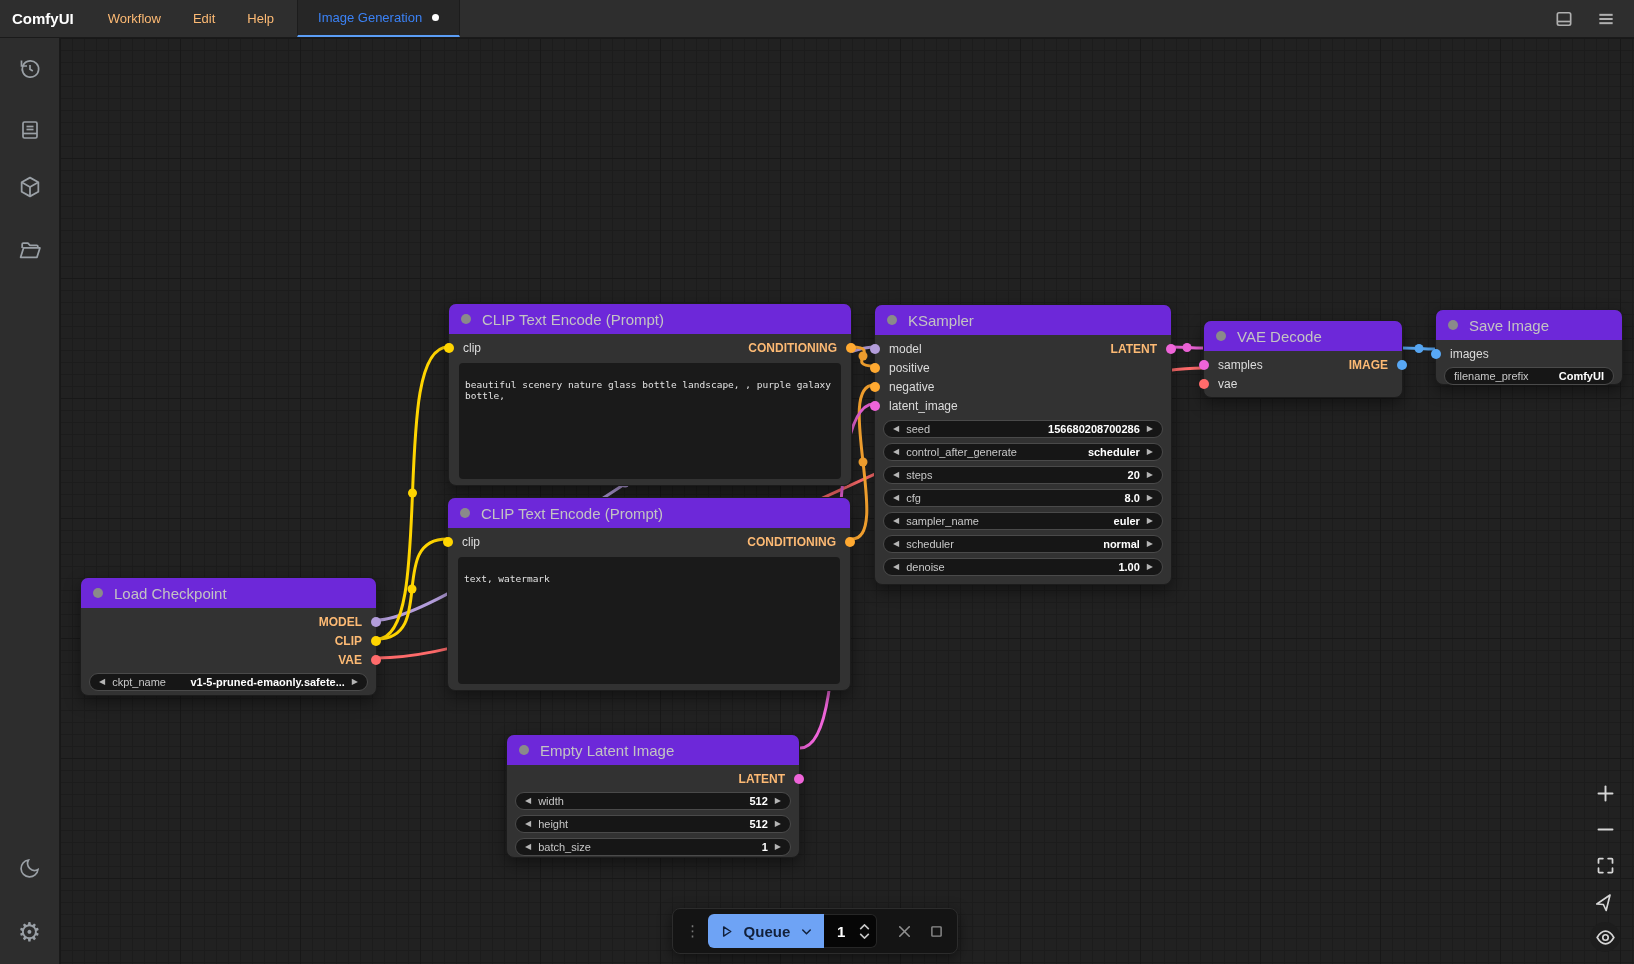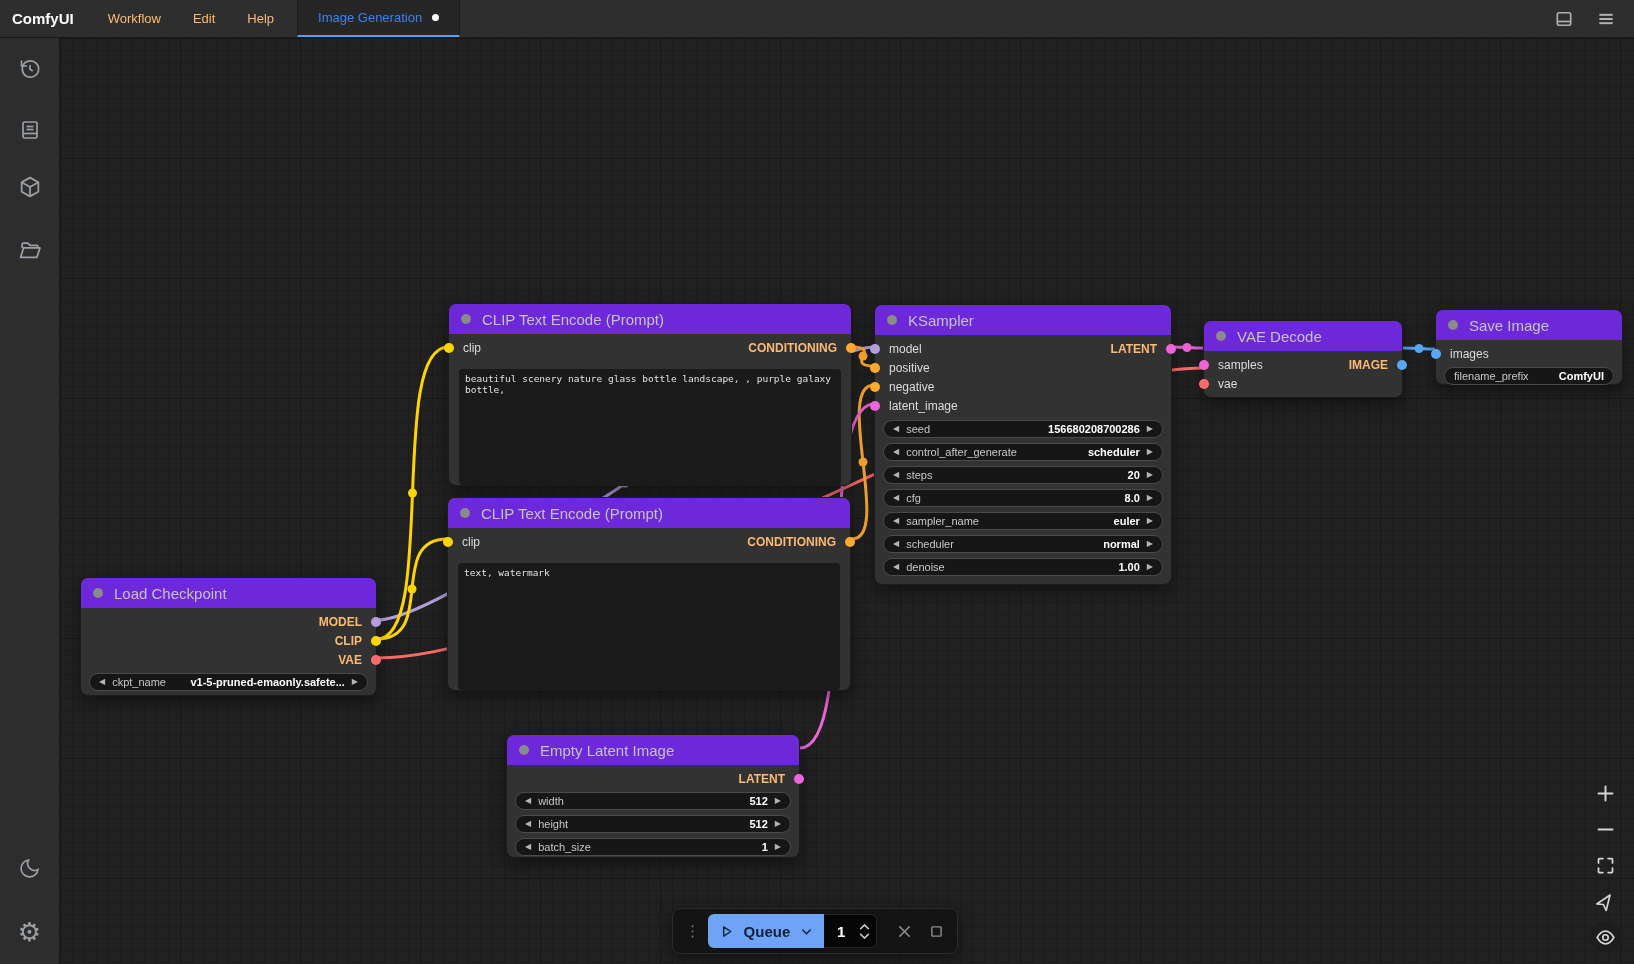--- a/index.html
+++ b/index.html
@@ -53,21 +53,21 @@
   .port.in  { left:-5px; }
   .port.out { right:-5px; }
   .dot-model{background:#b39ddb} .dot-clip{background:#ffd500} .dot-cond{background:#ffa931}
   .dot-vae{background:#ff6b6b} .dot-latent{background:#ee64d9} .dot-image{background:#58a8f5}
 
   .widget { height:18px; background:#161616; border:1px solid #4a4a4a; border-radius:9px;
     margin:0 8px 5px; display:flex; align-items:center; gap:7px; padding:0 9px;
     font-size:11px; color:#c8c8c8; }
   .widget .arrow { color:#b5b5b5; font-size:8px; line-height:1; }
   .widget .wval { margin-left:auto; font-weight:700; color:#fff; }
-  .textbox { background:#1a1a1a; border-radius:4px; margin:12px 10px; padding:4px 6px; height:116px;
+  .textbox { background:#1a1a1a; border-radius:4px; margin:6px 10px; padding:16px 6px; height:116px;
     font-family:"DejaVu Sans Mono", monospace; font-size:9.5px; color:#e2e2e2; white-space:pre-wrap; overflow:hidden; }
 
   
   #queuebar { position:absolute; left:672px; top:908px; width:286px; height:46px; z-index:40;
     background:#141414; border:1px solid #2c2c2c; border-radius:8px; display:flex; align-items:center;
     padding:0 12px; box-shadow:0 4px 14px rgba(0,0,0,.5); }
   .drag-handle { color:#777; font-size:15px; margin-right:8px; letter-spacing:0; }
   #queue-btn { height:34px; width:126px; background:#6ea3f5; border:none; border-radius:6px 0 0 6px;
     display:flex; align-items:center; justify-content:center; gap:9px; color:#12203a;
     font-size:15px; font-weight:600; font-family:inherit; cursor:pointer; }

